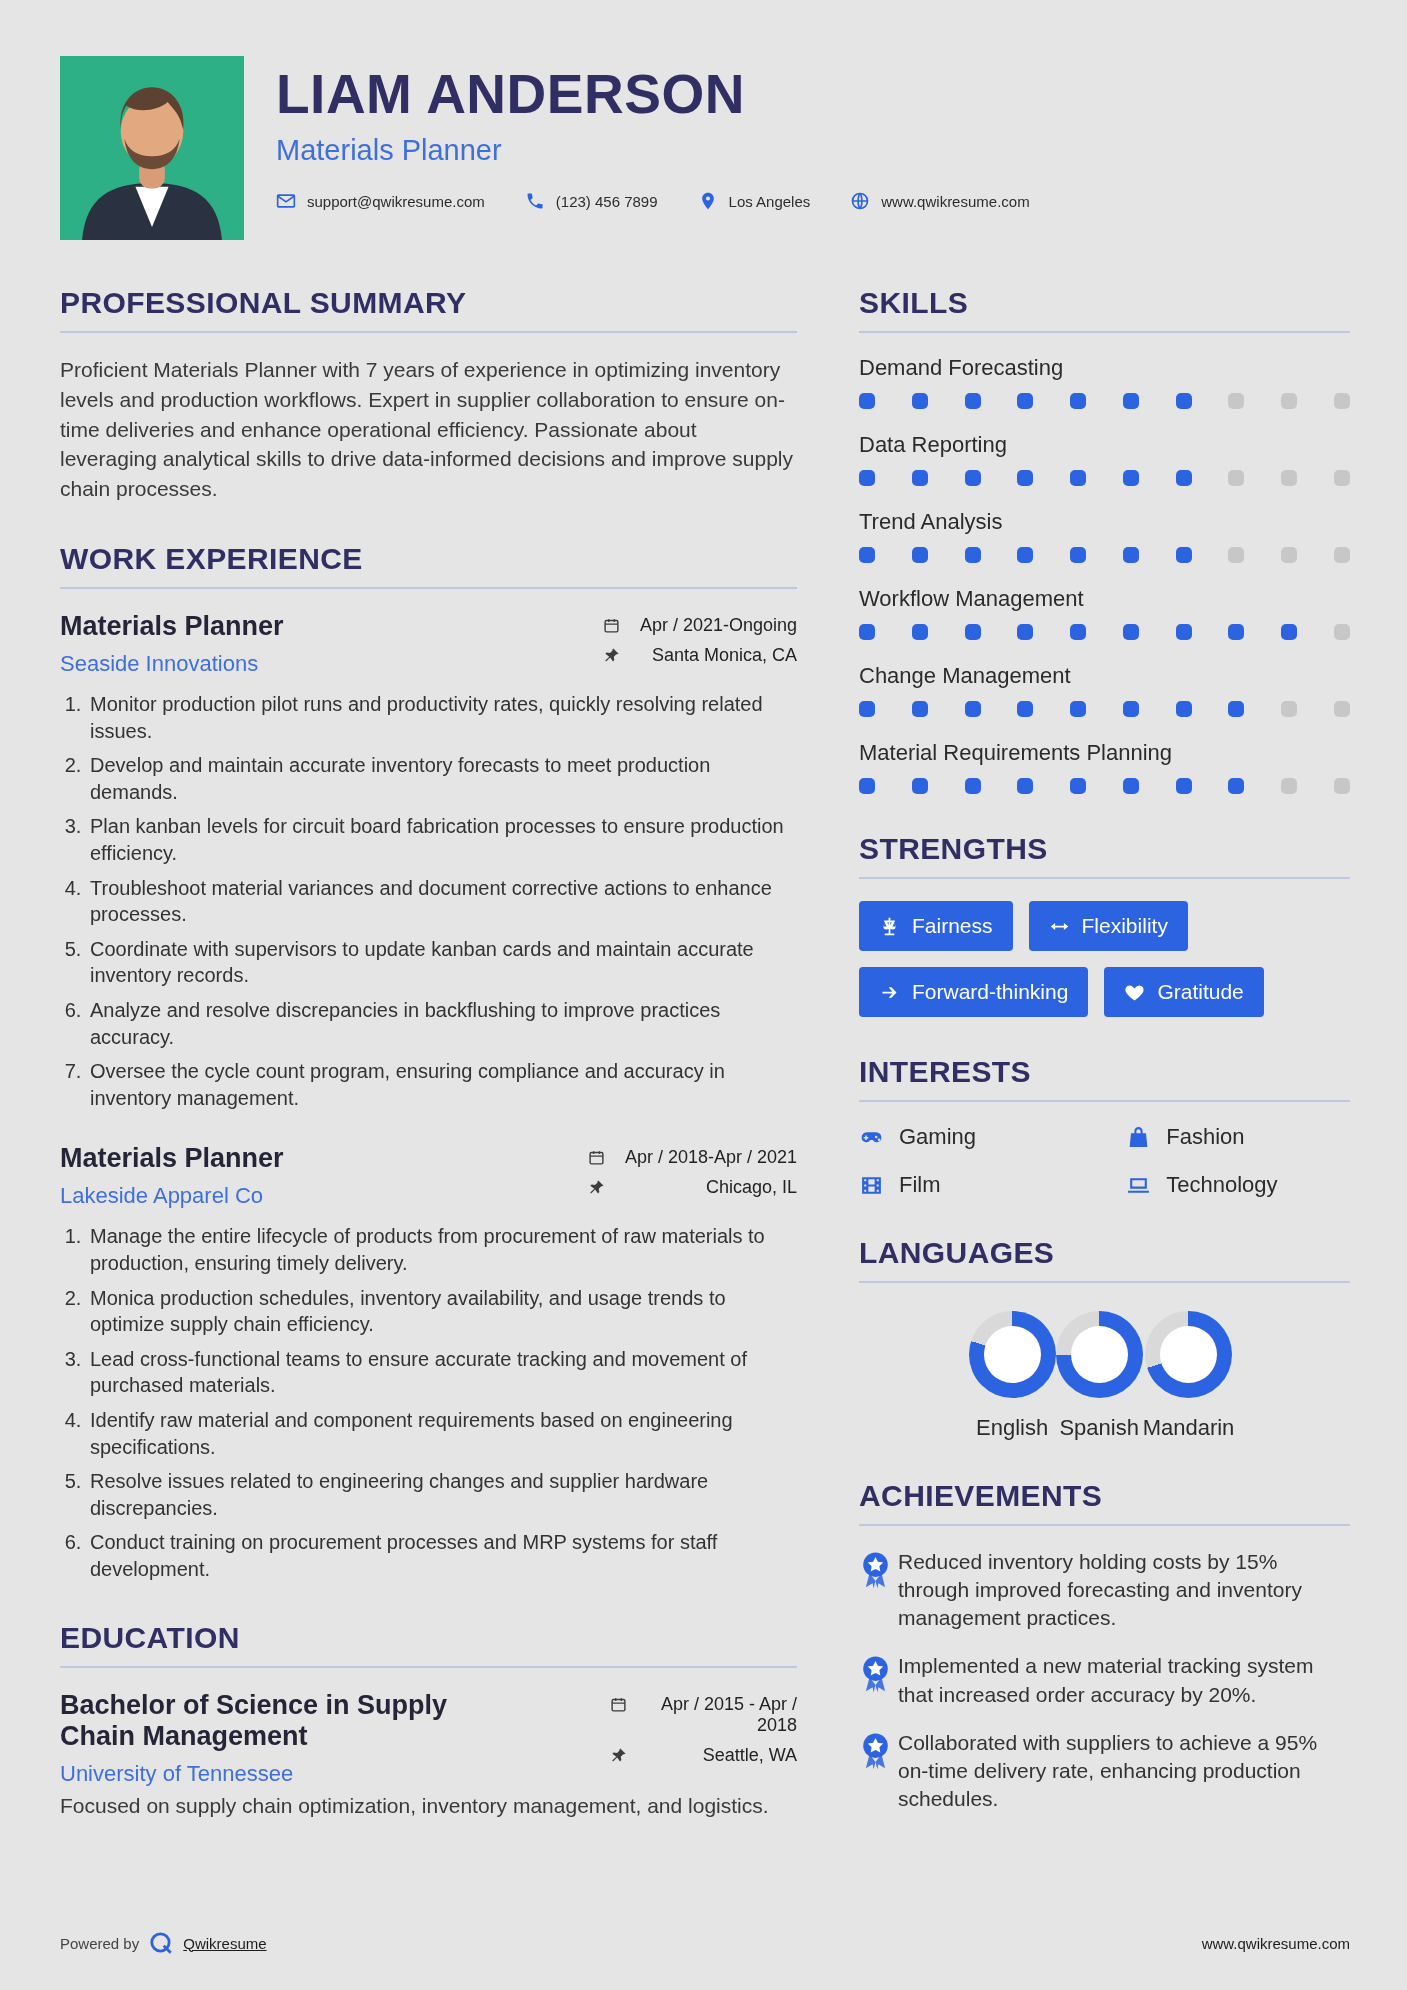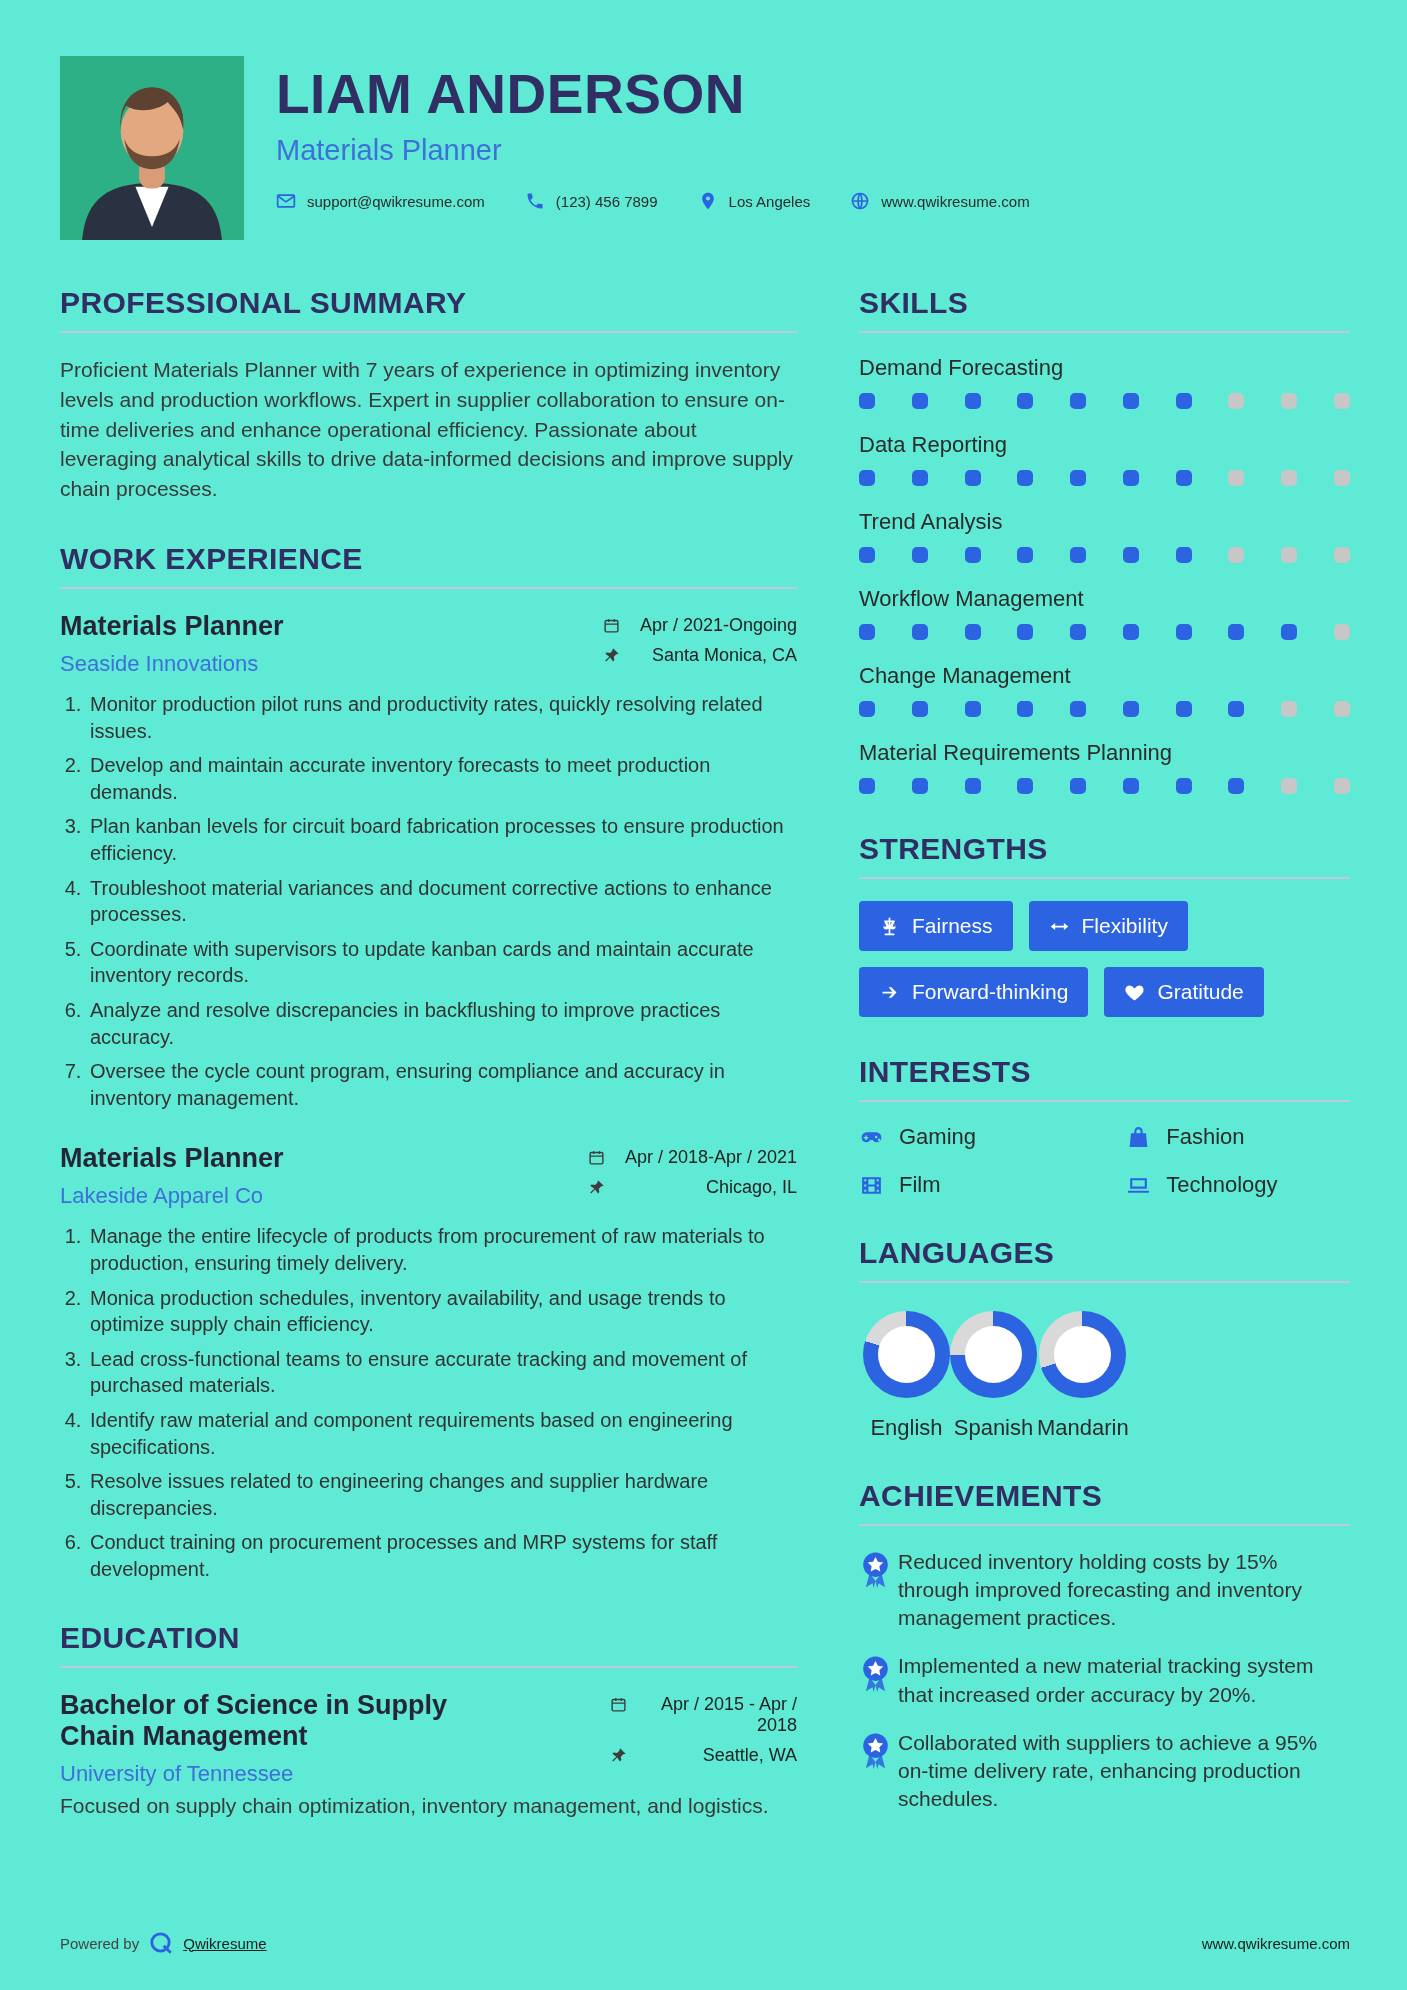--- a/index.html
+++ b/index.html
@@ -1,18 +1,18 @@
 <!DOCTYPE html>
 <html style="--accent: #2b63e0; --heading: #312e63; --link: #3f6fd8; --text: #3b3b3b; --dot-empty: #c7c7c7; --donut-track: #d9d9d9; --photo-bg: #2eb086;"><head>
 <meta charset="utf-8">
 <style>
   *{margin:0;padding:0;box-sizing:border-box}
   html,body{background:#fff}
   body{font-family:"Liberation Sans",sans-serif;color:var(--text,#3b3b3b)}
-  .page{width:1407px;height:1990px;padding:56px 57px 34px 60px;display:flex;flex-direction:column;background:#5eead4;overflow:hidden}
+  .page{width:1407px;height:1990px;padding:56px 57px 34px 60px;display:flex;flex-direction:column;background:#e5e5e5;overflow:hidden}
 
   
   .header{display:flex;gap:32px}
   .photo{width:184px;height:184px;flex:0 0 auto;overflow:hidden}
   .photo svg{display:block;width:100%;height:100%}
   .head-right{padding-top:6px}
   h1.name{font-size:55px;font-weight:700;letter-spacing:.5px;color:var(--heading,#312e63)}
   .headline{font-size:29px;color:var(--link,#3f6fd8);margin-top:8px}
   .contact{display:flex;align-items:center;gap:40px;margin-top:24px;font-size:15px;color:#2d2d2d;flex-wrap:wrap}
   .citem{display:inline-flex;align-items:center;gap:11px}
@@ -55,21 +55,21 @@
   .int-grid{display:grid;grid-template-columns:1.15fr 1fr;row-gap:22px;column-gap:10px}
   .int{display:flex;align-items:center;gap:15px;font-size:22px;color:#2b2b2b}
   .iic{width:25px;height:25px;display:inline-flex;flex:0 0 auto}
 
   
   .str-wrap{display:flex;flex-wrap:wrap;gap:16px}
   .chip{display:inline-flex;align-items:center;gap:12px;background:var(--accent,#2b63e0);color:#fff;font-size:21px;padding:13px 20px;border-radius:4px}
   .chip-ic{width:21px;height:21px;display:inline-flex;color:#fff}
 
   
-  .langs{display:flex;justify-content:flex-start;padding:6px 10px 0 4px}
+  .langs{display:flex;justify-content:center;padding:6px 10px 0 4px}
   .lang{display:flex;flex-direction:column;align-items:center;gap:17px}
   .donut{width:87px;height:87px;border-radius:50%;position:relative;background:var(--donut-track,#d9d9d9)}
   .donut::after{content:"";position:absolute;inset:15px;border-radius:50%;background:#fff}
   .lang-label{font-size:22px;color:#2b2b2b}
 
   
   .ach{display:flex;gap:6px;margin-bottom:20px;align-items:flex-start}
   .ach-ic{flex:0 0 33px;width:33px;height:40px;margin-top:2px}
   .ach p{font-size:21px;line-height:1.34;color:#333}
 

